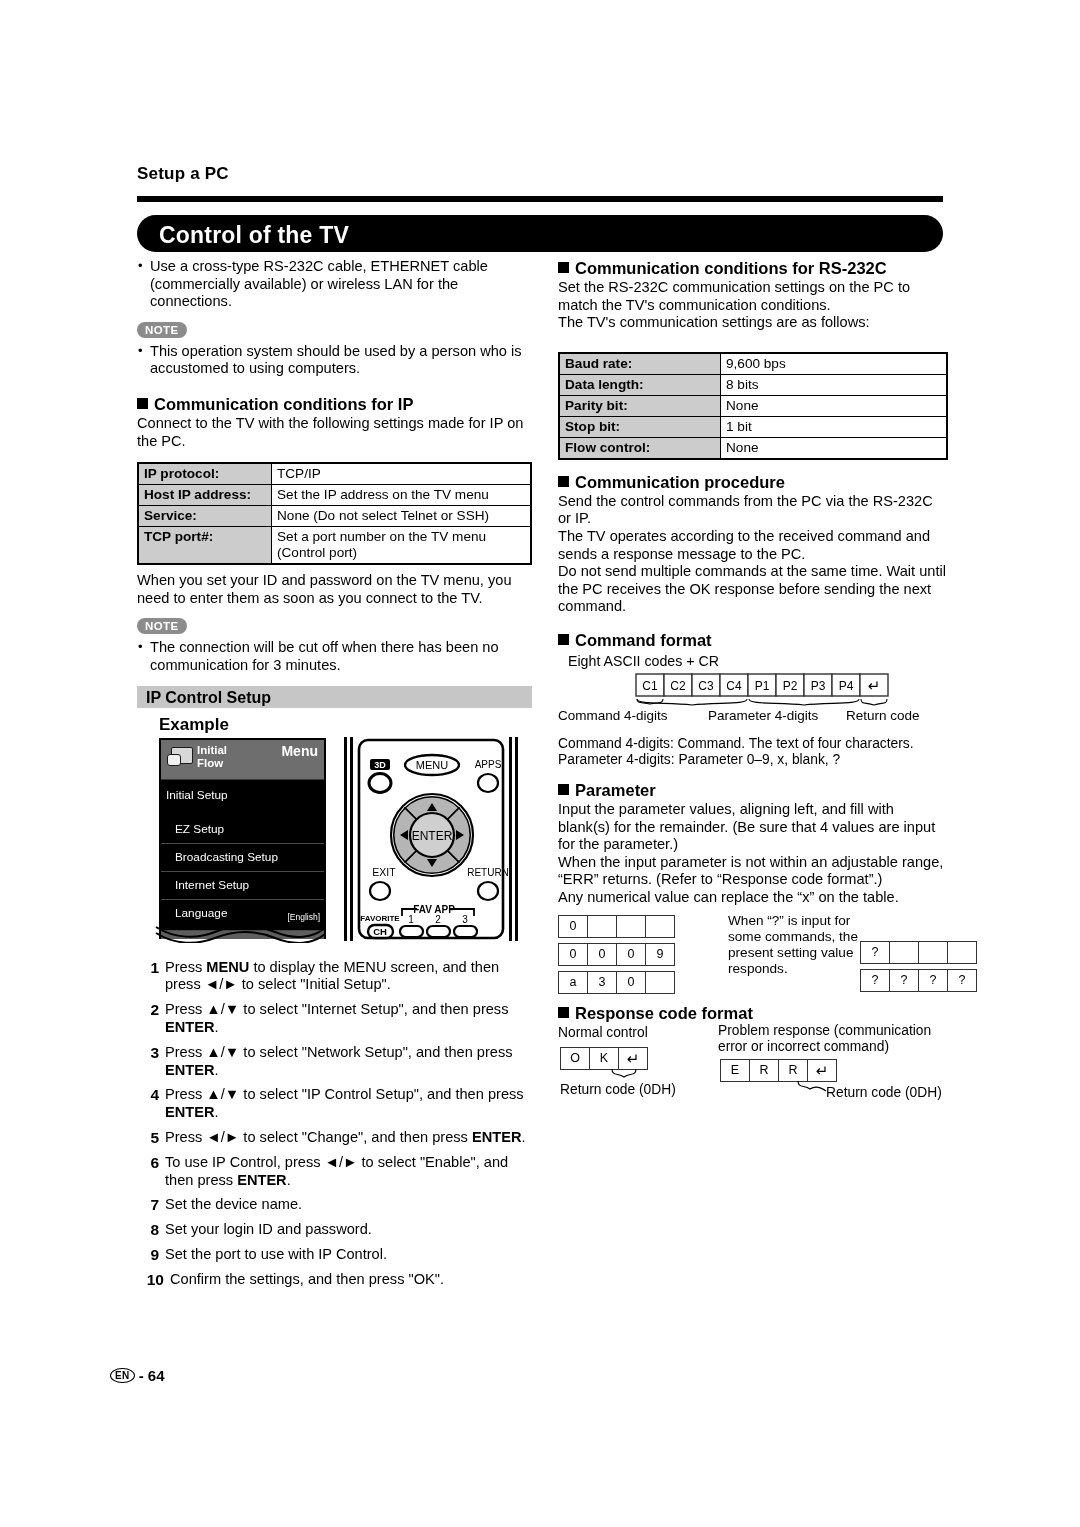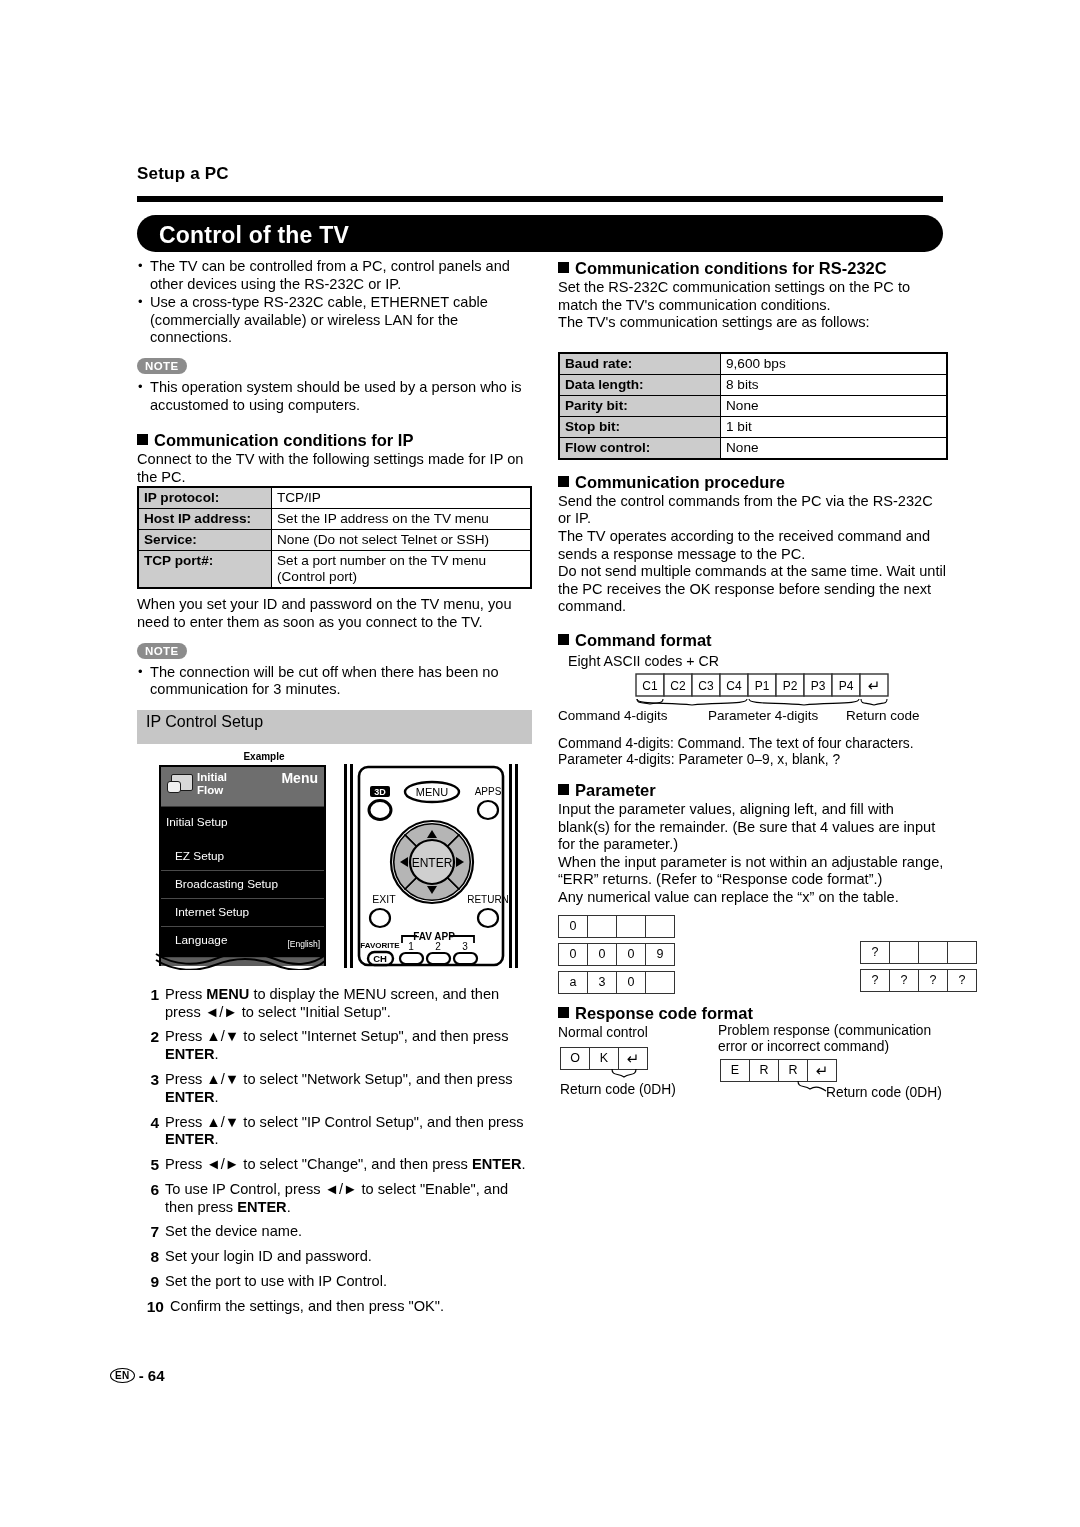--- a/index.html
+++ b/index.html
@@ -135,28 +135,28 @@
     font-weight: bold;
     white-space: nowrap;
     width: 122px;
   }
   table.spec.rs td.k { width: 150px; }
 
   
   .band {
     background: #c6c6c6;
     font-size: 16px;
-    font-weight: normal;
-    padding: 3px 0 13px 9px;
+    font-weight: bold;
+    padding: 3px 0 1px 9px;
     width: 386px;
   }
   .example-label {
-    font-size: 10px;
-    font-weight: bold;
-    text-align: center;
+    font-size: 17px;
+    font-weight: bold;
+    text-align: left;
     width: 210px;
     margin-left: 22px;
     margin-top: 7px;
   }
 
   
   .figure-row {
     position: relative;
     height: 205px;
     margin-top: 3px;
@@ -322,38 +322,37 @@
 
   <div class="running-head">Setup a PC</div>
   <div class="head-rule"></div>
   <div class="title-bar">
     <span>Control of the TV</span>
   </div>
 
   <div class="col-left">
 
     <ul class="bullet-list">
-      <li>The TV can be controlled from a PC, control panels and other devices using the RS-232C or IP.</li>
       <li>Use a cross-type RS-232C cable, ETHERNET cable (commercially available) or wireless LAN for the connections.</li>
     </ul>
 
     <div style="margin-top:9px">
       <span class="note-badge">NOTE</span>
       <ul class="bullet-list" style="margin-top:5px">
         <li>This operation system should be used by a person who is accustomed to using computers.</li>
       </ul>
     </div>
 
     <div style="margin-top:16px">
       <div class="sec-head">
         <span class="sq"></span><span>Communication conditions for IP</span>
       </div>
       <div class="body-text">Connect to the TV with the following settings made for IP on the PC.</div>
 
-      <table class="spec" style="margin-top:0">
+      <table class="spec" style="margin-top:12px">
         <tbody>
             <tr>
           <td class="k">IP protocol:</td>
           <td>TCP/IP</td>
         </tr>
         <tr>
           <td class="k">Host IP address:</td>
           <td>Set the IP address on the TV menu</td>
         </tr>
         <tr>
@@ -597,20 +596,21 @@
         </div>
         <div style="position:absolute;left:0;top:58px">
           <span class="boxrow">
             <span class="cell">a</span>
             <span class="cell">3</span>
             <span class="cell">0</span>
             <span class="cell"></span>
           </span>
         </div>
 
+        <div style="position:absolute;left:170px;top:0;width:130px;font-size:13.6px;line-height:16px">When “?” is input for some commands, the present setting value responds.</div>
 
         <div style="position:absolute;left:302px;top:28px">
           <span class="boxrow">
             <span class="cell">?</span>
             <span class="cell"></span>
             <span class="cell"></span>
             <span class="cell"></span>
           </span>
         </div>
         <div style="position:absolute;left:302px;top:56px">

